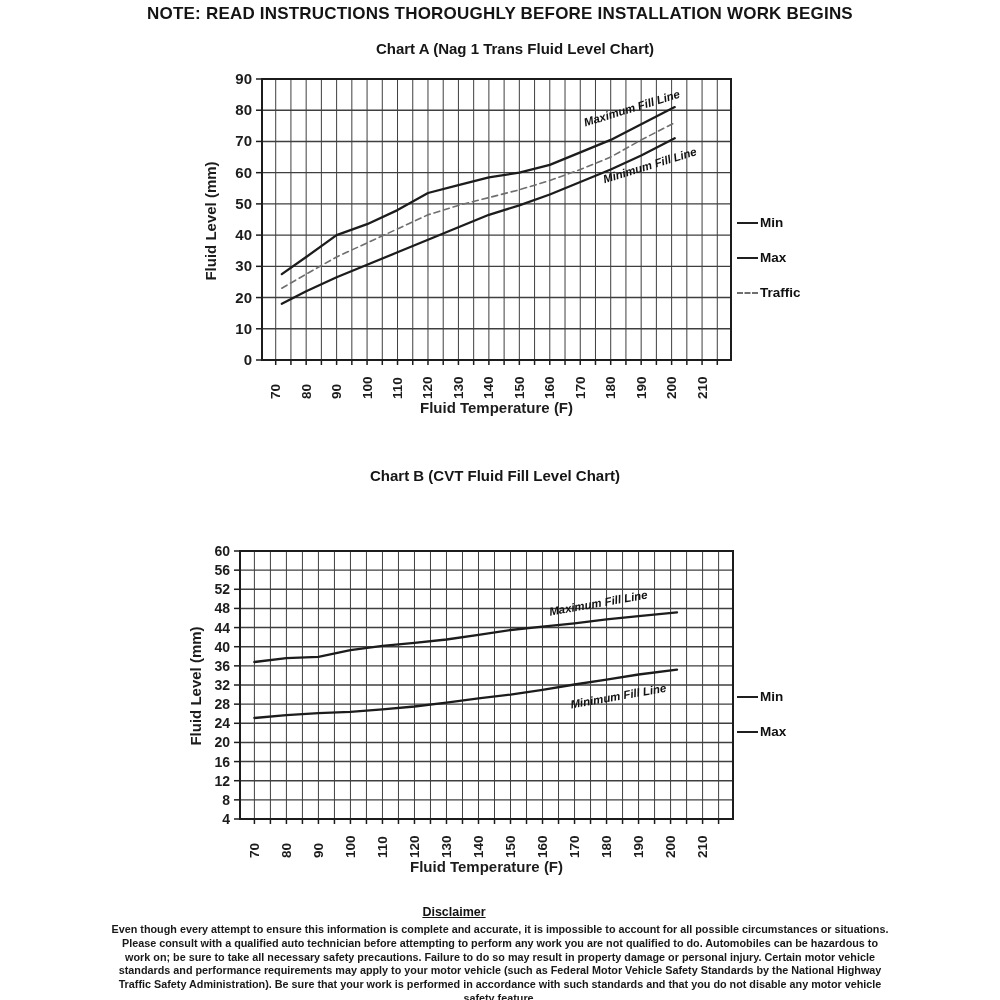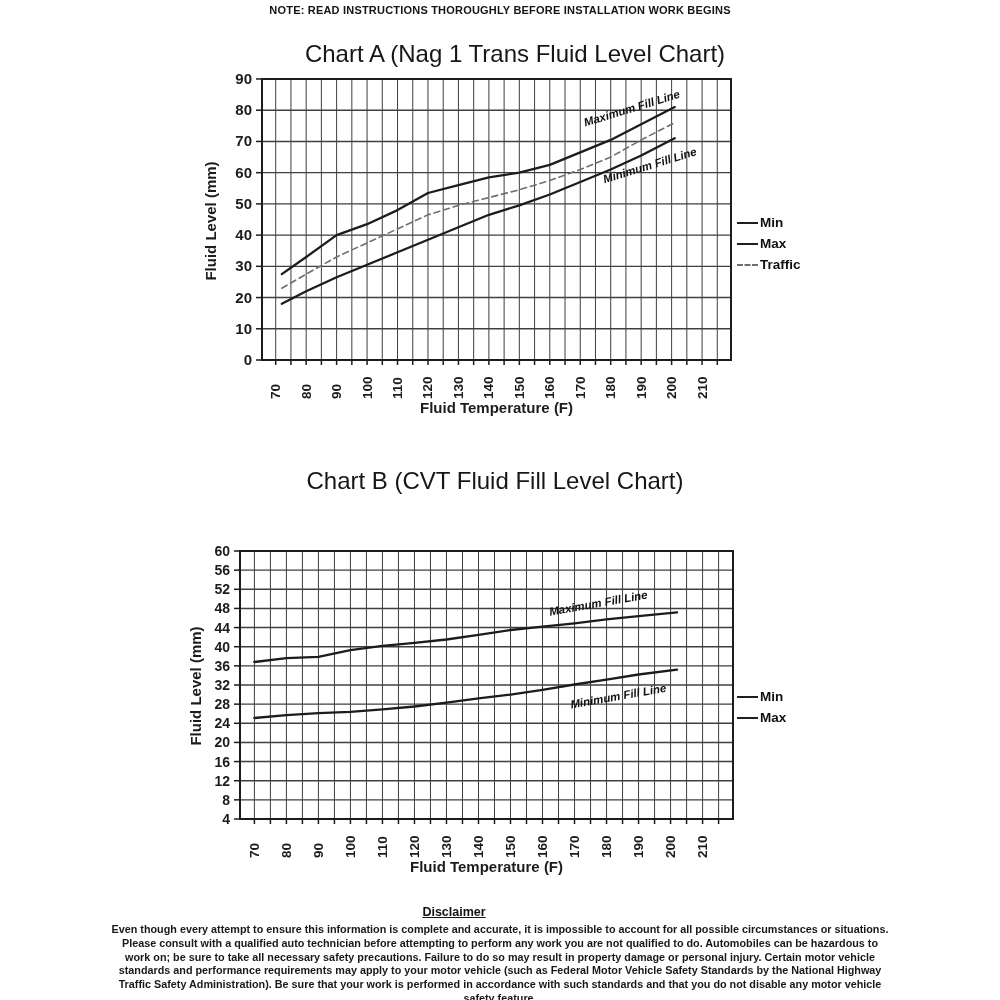--- a/index.html
+++ b/index.html
@@ -4,29 +4,29 @@
 <style>
   html,body{margin:0;padding:0;}
   body{
     width:1000px;height:1000px;position:relative;background:#ffffff;
     font-family:"Liberation Sans","DejaVu Sans",sans-serif;color:#1b1b1b;
     overflow:hidden;
   }
   .abs{position:absolute;}
   .note{
     top:4px;left:0;width:1000px;text-align:center;
-    font-size:11px;font-weight:bold;letter-spacing:.2px;color:#141414;
+    font-size:17px;font-weight:bold;letter-spacing:.2px;color:#141414;
   }
   .chart-title{
-    text-align:center;font-size:24px;font-weight:normal;color:#161616;
+    text-align:center;font-size:15px;font-weight:bold;color:#161616;
   }
   #titleA{top:40px;left:35px;width:960px;}
   #titleB{top:467px;left:0px;width:990px;}
   svg{position:absolute;overflow:visible;}
-  .legend{display:flex;flex-direction:column;gap:2px;}
+  .legend{display:flex;flex-direction:column;gap:16px;}
   #legendA{top:213px;left:737px;}
   #legendB{top:687px;left:737px;}
   .legend-item{display:flex;align-items:center;height:19px;}
   .sample{display:inline-block;width:21px;height:0;border-top:2px solid #1f1f1f;margin-right:2px;}
   .sample.dashed{border-top:2px dashed #6f6f6f;}
   .legend-label{font-size:13.5px;font-weight:600;color:#101010;}
   .disclaimer-title{
     top:905px;left:0;width:908px;text-align:center;
     font-size:12.5px;font-weight:bold;text-decoration:underline;color:#131313;
   }

